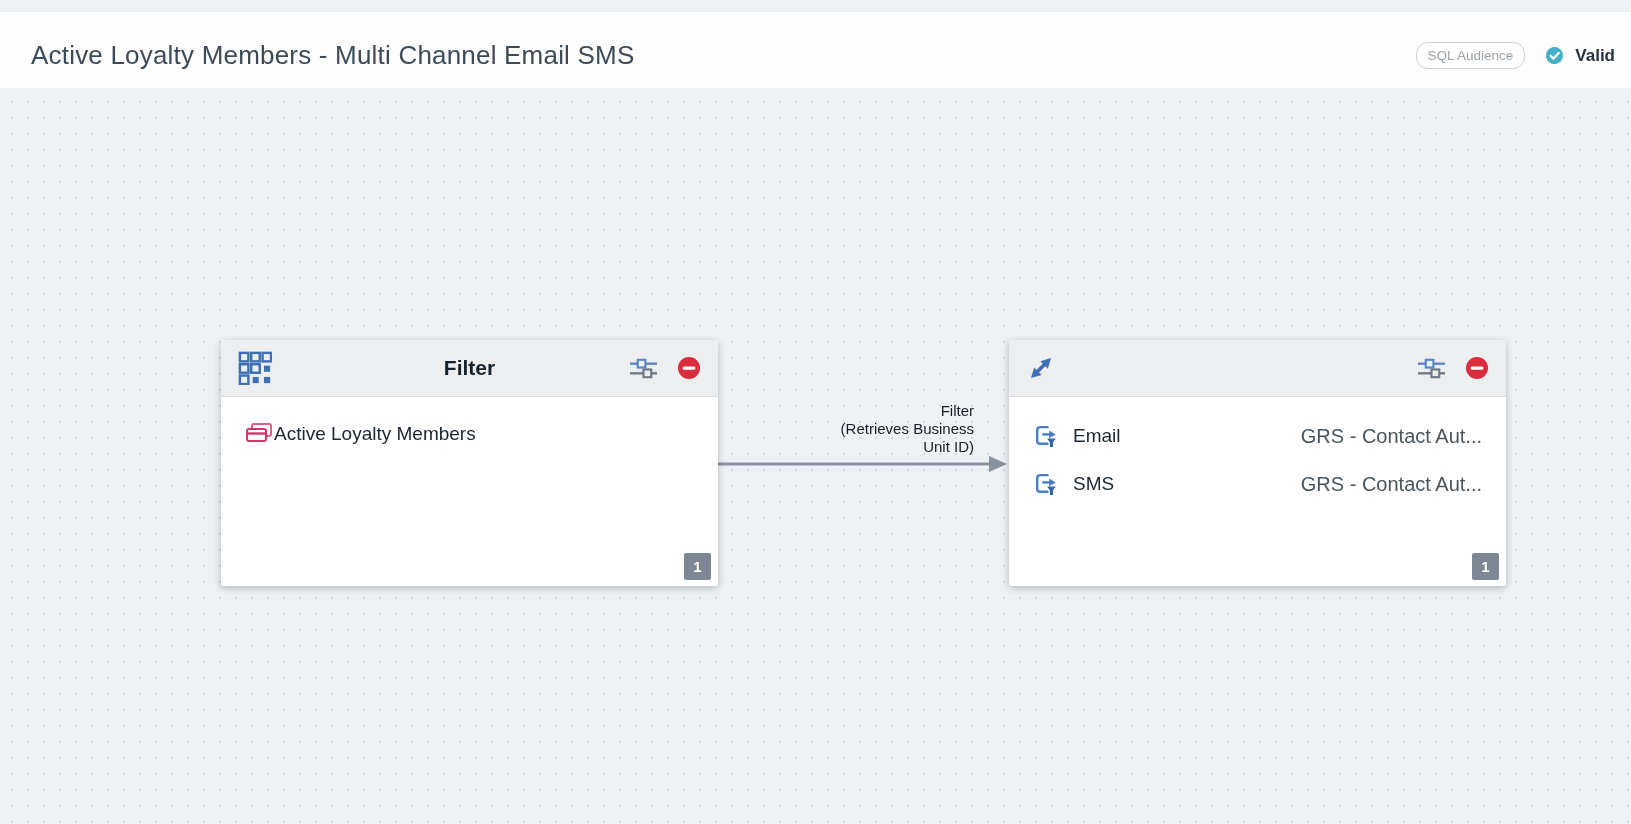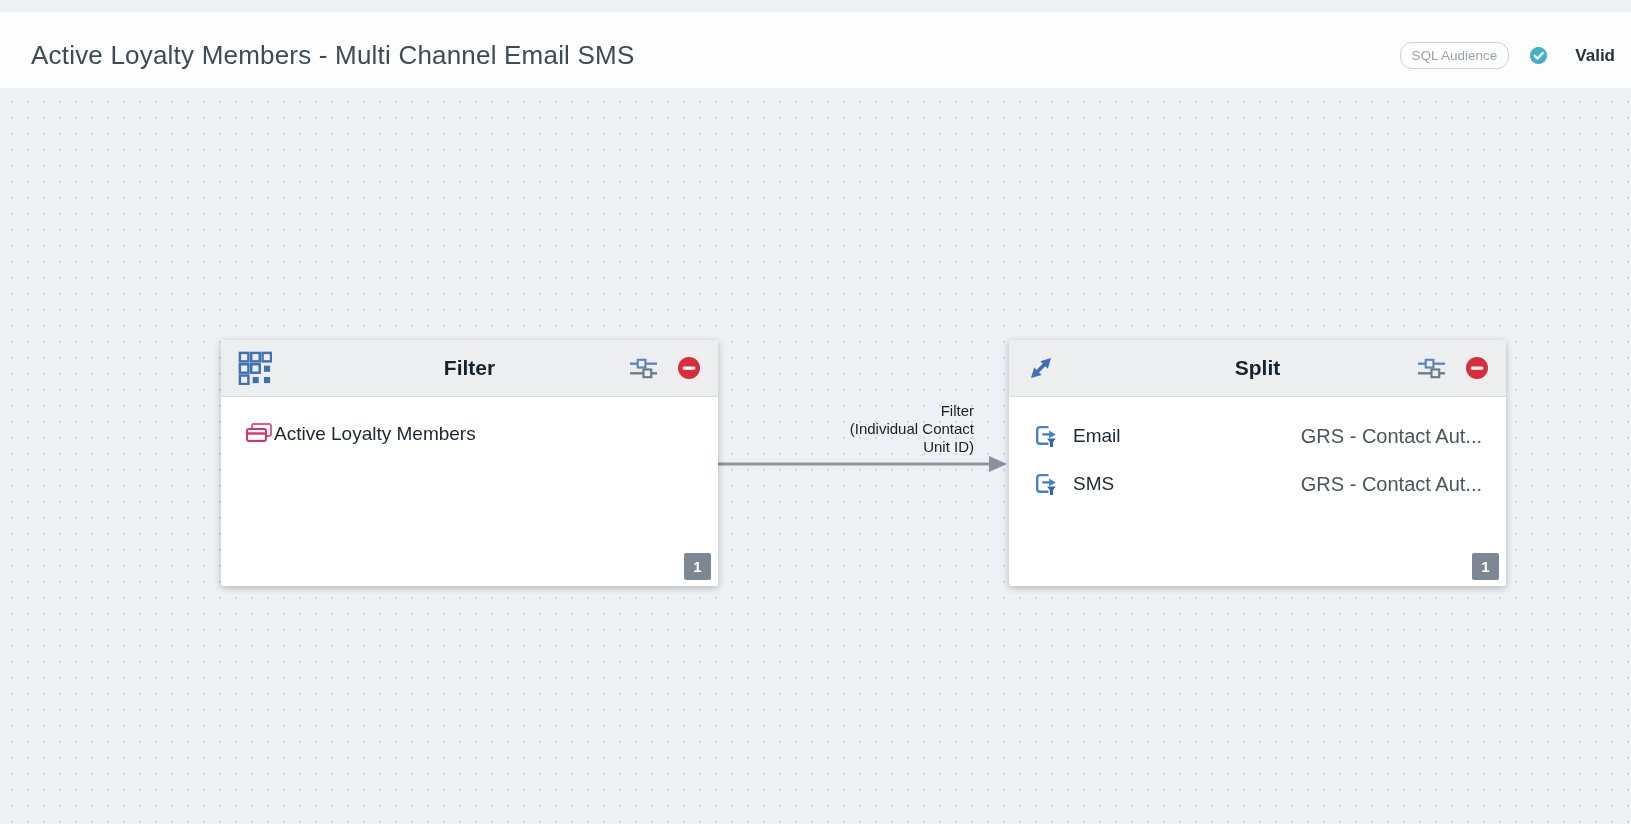--- a/index.html
+++ b/index.html
@@ -14,21 +14,21 @@
   body{font-family:"Liberation Sans","DejaVu Sans",sans-serif;background:var(--canvas-bg);}
 
   
   .topbar{position:absolute;left:0;top:12px;width:1631px;height:88px;background:#fdfdfd;
     border-bottom:1px solid #e4e6e8;display:flex;align-items:center;justify-content:space-between;
     padding:0 16px 0 31px;}
   .page-title{font-size:26px;font-weight:400;color:var(--header-text);letter-spacing:.2px;}
   .topbar-right{display:flex;align-items:center;gap:17px;}
   .chip{font-size:13.5px;color:var(--chip-text);border:1px solid var(--chip-border);
     border-radius:12px;padding:6px 11px;background:#fff;line-height:1;}
-  .valid-group{display:flex;align-items:center;gap:24px;}
+  .valid-group{display:flex;align-items:center;gap:8px;}
   .valid-label{font-size:17px;font-weight:700;color:#28323c;}
 
   
   .canvas{position:absolute;left:0;top:88px;width:1631px;height:736px;background:var(--canvas-bg);
     background-image:radial-gradient(circle,var(--dot) 1.2px,transparent 1.4px);
     background-size:16px 16px;background-position:4px 6px;}
 
   
   .node{position:absolute;width:497px;height:246px;background:#fff;border-radius:3px;
     box-shadow:0 2px 7px rgba(20,30,40,.28);}
@@ -82,21 +82,21 @@
 
 <div class="canvas">
 
   <svg class="connector-svg">
     <line x1="718" y1="376" x2="991" y2="376" stroke="#8a939d" stroke-width="3"></line>
     <polygon points="1007,376 989,368 989,384" fill="#8a939d"></polygon>
   </svg>
 
   <div class="connector-label">
     <div>Filter</div>
-    <div>(Individual Contact</div>
+    <div>(Retrieves Business</div>
     <div>Unit ID)</div>
   </div>
 
   <section class="node node-filter">
     <div class="node-header">
       <span class="header-left">
         <svg width="34" height="34" viewBox="0 0 36 36">
           <g fill="none" stroke="#4070b4" stroke-width="2.6">
             <rect x="2" y="2" width="9" height="9"></rect>
               <rect x="14" y="2" width="9" height="9"></rect>
@@ -147,21 +147,20 @@
 
   <section class="node node-split">
     <div class="node-header">
       <span class="header-left">
         <svg width="30" height="30" viewBox="0 0 24 24">
           <line x1="8" y1="16" x2="16" y2="8" stroke="#4070b4" stroke-width="3"></line>
           <polygon points="20,4 11.5,6.5 17.5,12.5" fill="#4070b4"></polygon>
           <polygon points="4,20 12.5,17.5 6.5,11.5" fill="#4070b4"></polygon>
         </svg>
       </span>
-      <span class="node-title">Split</span>
       <span class="header-right">
         <button class="icon-btn">
           <svg width="27" height="23" viewBox="0 0 28 22">
             <line x1="0" y1="6" x2="28" y2="6" stroke="#5b84c6" stroke-width="2.4"></line>
             <rect x="8" y="2" width="8" height="8" fill="#eceef0" stroke="#5b84c6" stroke-width="2.2"></rect>
             <line x1="0" y1="16" x2="28" y2="16" stroke="#6e7985" stroke-width="2.4"></line>
             <rect x="14" y="12" width="8" height="8" fill="#eceef0" stroke="#6e7985" stroke-width="2.2"></rect>
           </svg>
         </button>
         <button class="icon-btn">

